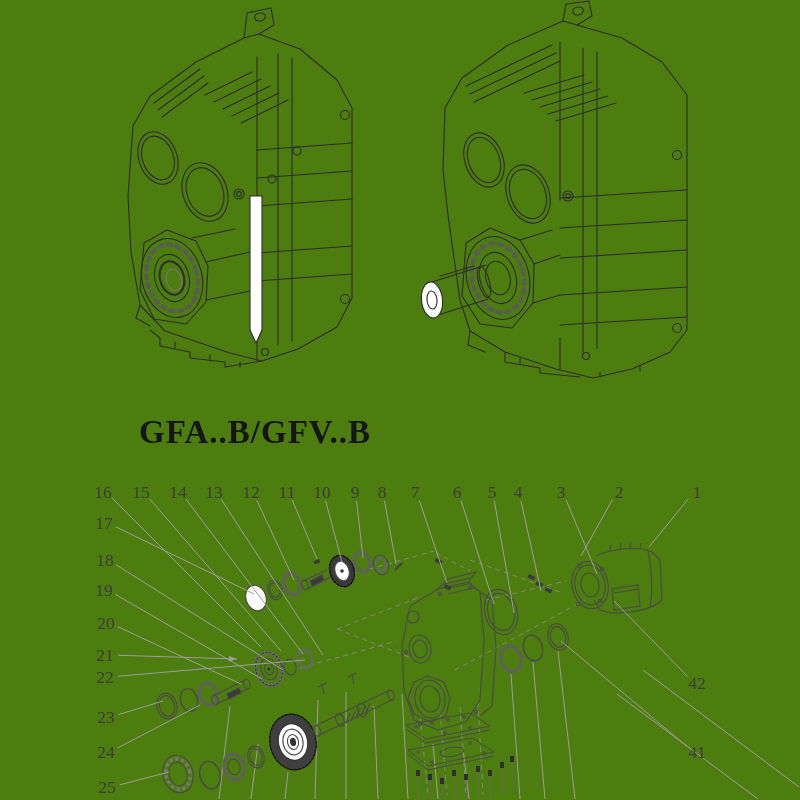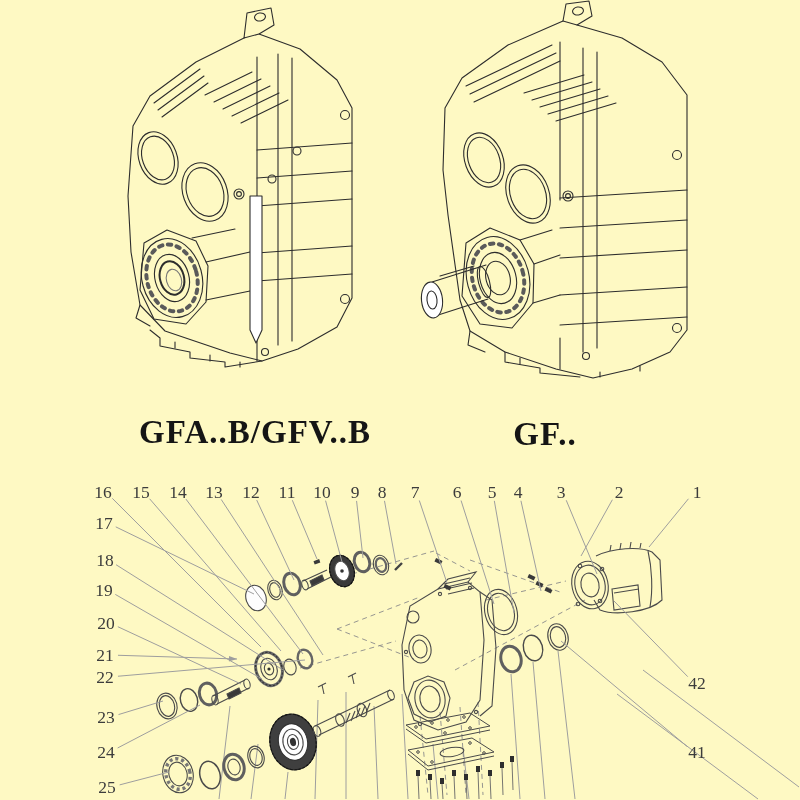--- a/index.html
+++ b/index.html
@@ -1,16 +1,16 @@
 <!DOCTYPE html>
 <html><head>
 <meta charset="utf-8">
 <style>
   html,body{margin:0;padding:0;background:#fff;}
-  .page{position:relative;width:800px;height:800px;background:#fef9c3;overflow:hidden;
+  .page{position:relative;width:800px;height:800px;background:#4d7c0f;overflow:hidden;
         font-family:"Liberation Serif","DejaVu Serif",serif;}
   .drawing{position:absolute;}
   .caption{position:absolute;font-weight:bold;color:#151515;font-size:33px;
            letter-spacing:1px;text-align:center;white-space:nowrap;}
   svg text.callout{font-family:"Liberation Serif","DejaVu Serif",serif;font-size:17.5px;fill:#3c3c3c;}
 </style>
 </head>
 <body>
 
 <div class="page">
@@ -138,21 +138,20 @@
 
       <path d="M470,331 L468,345 L485,352"></path>
       <path d="M505,352 L505,362 L540,368 L540,373 L580,377"></path>
       <path d="M520,358 L520,364"></path>
         <path d="M600,372 L600,377"></path>
         <path d="M640,366 L640,371"></path>
     </g>
   </svg>
 
   <div class="caption" style="left:110px;top:414px;width:290px;">GFA..B/GFV..B</div>
-  <div class="caption" style="left:480px;top:416px;width:130px;">GF..</div>
 
   <svg class="drawing" style="left:80px;top:470px;" width="720" height="330" viewBox="80 470 720 330">
 
     <g stroke="#9e9e9e" stroke-width="1">
       <path d="M230,706 L219,799"></path>
         <path d="M258,744 L251,799"></path>
         <path d="M288,772 L285,799"></path>
       <path d="M318,700 L315,799"></path>
         <path d="M346,692 L346,799"></path>
         <path d="M374,706 L378,799"></path>

